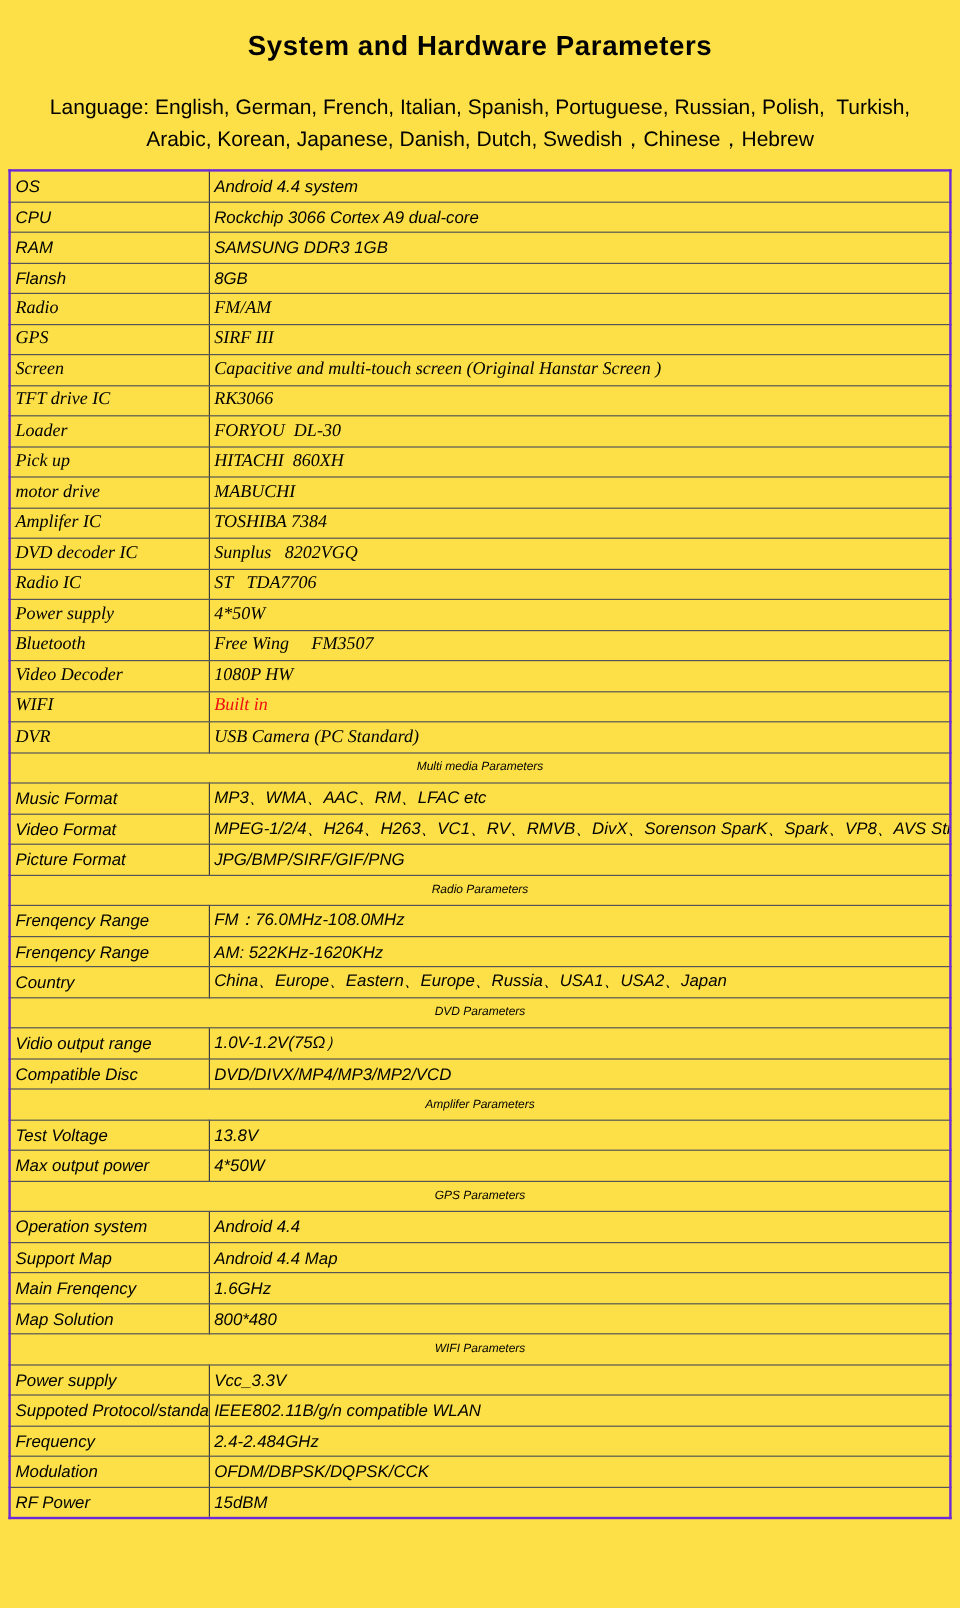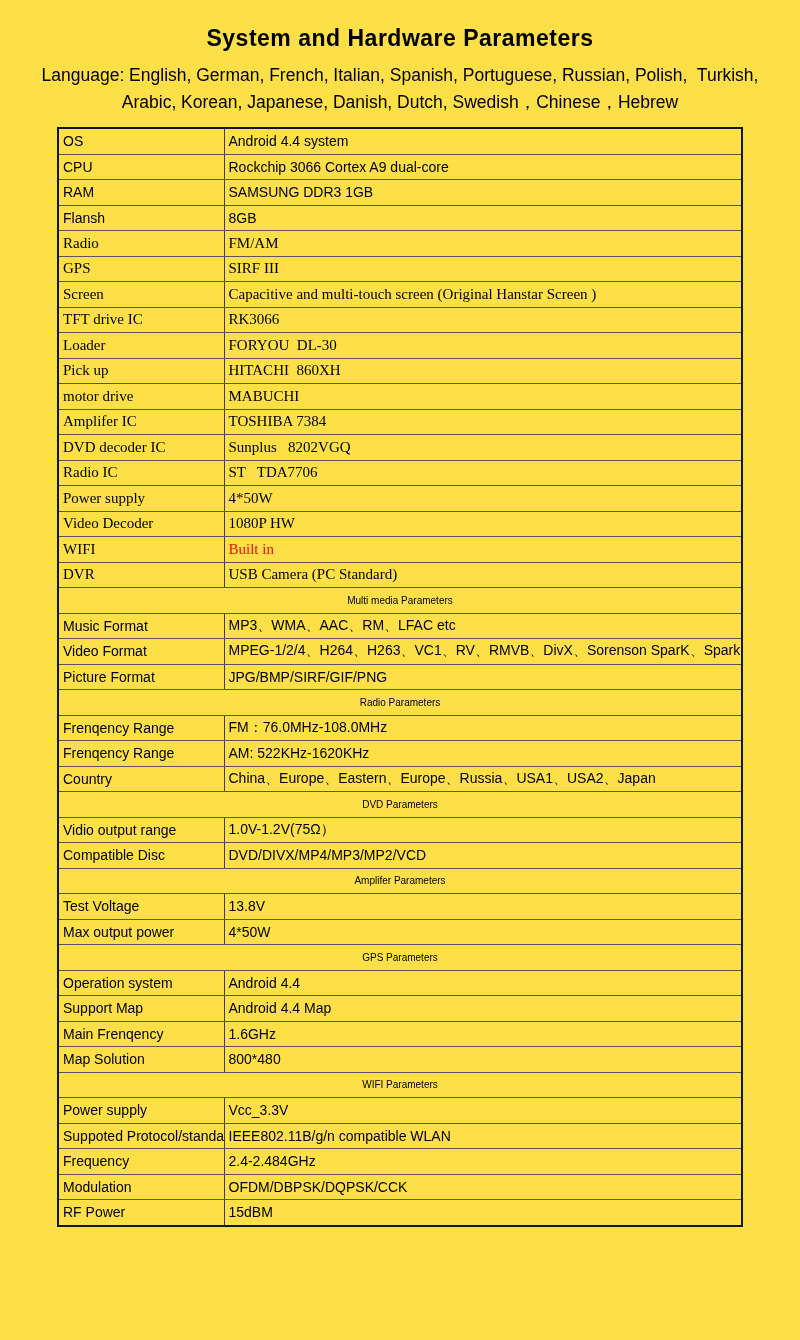--- a/index.html
+++ b/index.html
@@ -21,28 +21,29 @@
     font-family: "Liberation Sans", sans-serif;
   }
   .lang-line {
     margin: 0;
     text-align: center;
     font-size: 17.5px;
     line-height: 27px;
     white-space: pre;
     font-family: "Liberation Sans", sans-serif;
   }
-  .lang-line.first { margin-top: 10px; }
+  .lang-line.first { margin-top: 24px; }
 
   table.spec {
     border-collapse: collapse;
     table-layout: fixed;
-    width: 686px;
+    width: 786px;
     margin: 11px auto 0 auto;
-    border: 2px solid #0f172a;
+    border: 2px solid #6d28d9;
+    font-style: italic;
   }
   table.spec td {
     border: 1px solid #565656;
     border-left: 1px solid #3c3c3c;
     border-right: 1px solid #3c3c3c;
     height: 24.5px;
     padding: 0 4px;
     overflow: hidden;
     white-space: pre;
     vertical-align: middle;
@@ -130,20 +131,24 @@
         </tr>
         <tr class="row-serif">
           <td class="col-label">Radio IC</td>
           <td class="col-value">ST   TDA7706</td>
         </tr>
         <tr class="row-serif">
           <td class="col-label">Power supply</td>
           <td class="col-value">4*50W</td>
         </tr>
         <tr class="row-serif">
+          <td class="col-label">Bluetooth</td>
+          <td class="col-value">Free Wing     FM3507</td>
+        </tr>
+        <tr class="row-serif">
           <td class="col-label">Video Decoder</td>
           <td class="col-value">1080P HW</td>
         </tr>
         <tr class="row-serif">
           <td class="col-label">WIFI</td>
           <td class="col-value" style="color: rgb(238, 14, 14);">Built in</td>
         </tr>
         <tr class="row-serif">
           <td class="col-label">DVR</td>
           <td class="col-value">USB Camera (PC Standard)</td>

